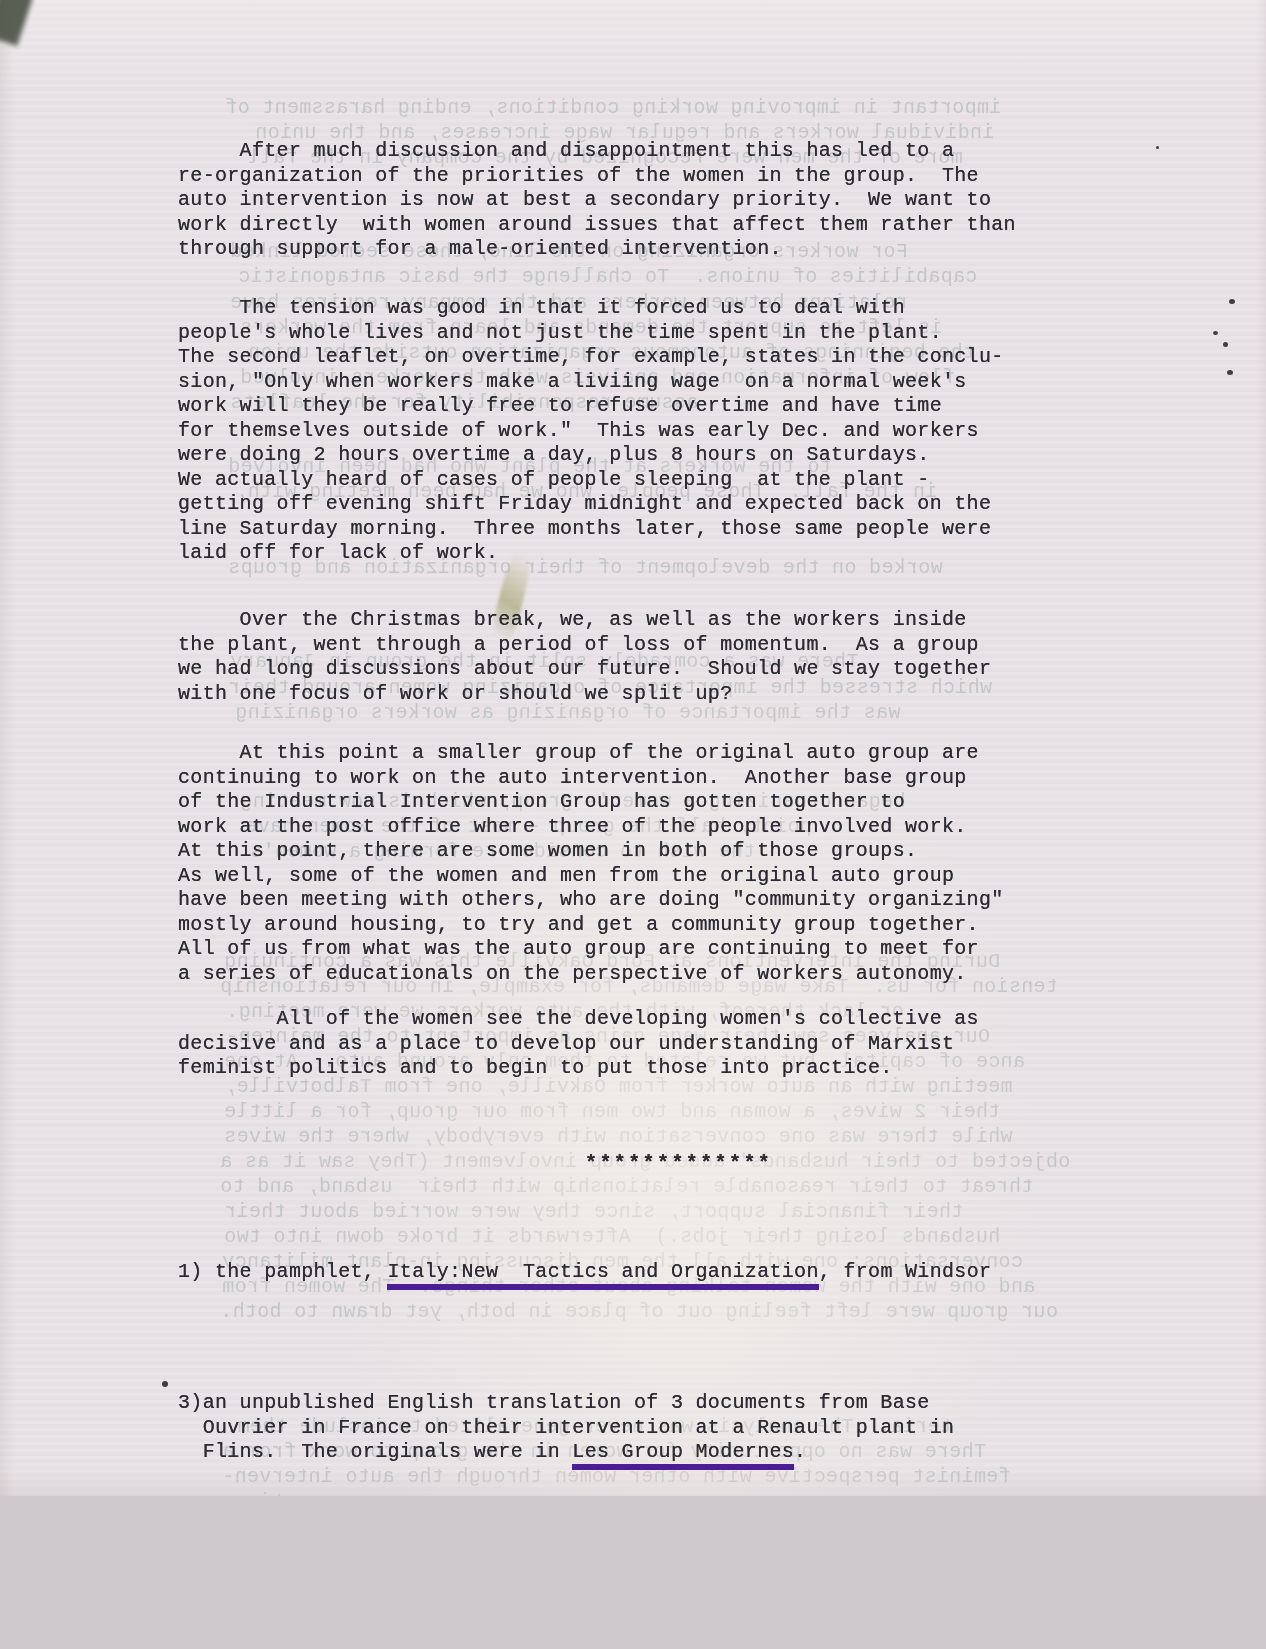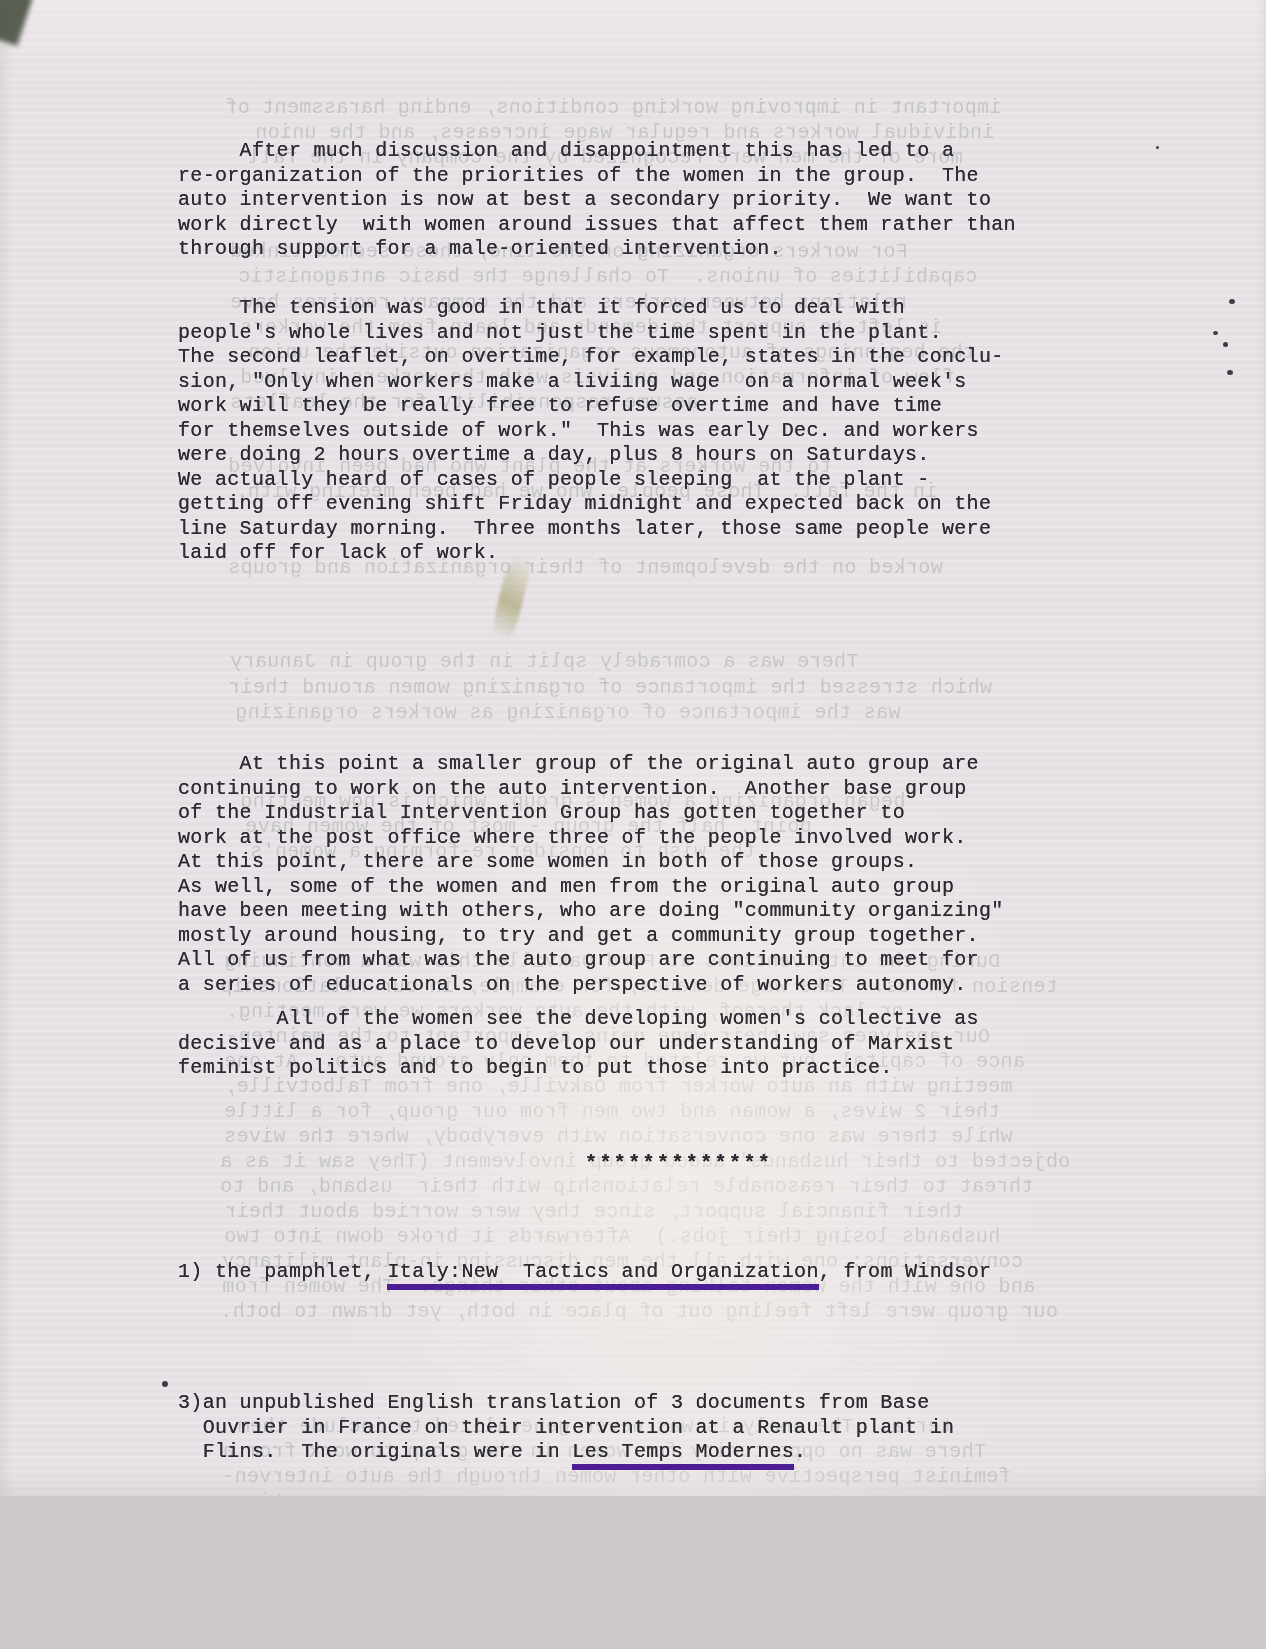--- a/index.html
+++ b/index.html
@@ -153,22 +153,26 @@
 The second leaflet, on overtime, for example, states in the conclu-
 sion, "Only when workers make a liviing wage  on a normal week's
 work will they be really free to refuse overtime and have time
 for themselves outside of work."  This was early Dec. and workers
 were doing 2 hours overtime a day, plus 8 hours on Saturdays.
 We actually heard of cases of people sleeping  at the plant -
 getting off evening shift Friday midnight and expected back on the
 line Saturday morning.  Three months later, those same people were
 laid off for lack of work.</div>
 
-
-  <div class="tw" style="left:178px;top:741px;margin-top:11px;">     At this point a smaller group of the original auto group are
+  <div class="tw" style="left:178px;top:608px;">     Over the Christmas break, we, as well as the workers inside
+the plant, went through a period of loss of momentum.  As a group
+we had long discussions about our future.  Should we stay together
+with one focus of work or should we split up?</div>
+
+  <div class="tw" style="left:178px;top:741px;">     At this point a smaller group of the original auto group are
 continuing to work on the auto intervention.  Another base group
 of the Industrial Intervention Group has gotten together to
 work at the post office where three of the people involved work.
 At this point, there are some women in both of those groups.
 As well, some of the women and men from the original auto group
 have been meeting with others, who are doing "community organizing"
 mostly around housing, to try and get a community group together.
 All of us from what was the auto group are continuing to meet for
 a series of educationals on the perspective of workers autonomy.</div>
 
@@ -178,19 +182,19 @@
 
   <div class="tw separator" style="left:585px;top:1152px;">*************</div>
 
 
   <div class="tw" style="left:178px;top:1260px;"><span>1) the pamphlet, </span><span class="u">Italy:New  Tactics and Organization</span><span>, from Windsor</span></div>
 
 
   <div class="tw" style="left:178px;top:1391px;">3)an unpublished English translation of 3 documents from Base
   Ouvrier in France on their intervention at a Renault plant in</div>
 
-  <div class="tw" style="left:178px;top:1440px;"><span>  Flins.  The originals were in </span><span class="u">Les Temps Modernes</span><span>.</span></div>
+  <div class="tw" style="left:178px;top:1440px;"><span>  Flins.  The originals were in </span><span class="u">Les Group Modernes</span><span>.</span></div>
 
   <div class="tw" style="left:605px;top:1508px;margin-left:40px;">Lissa Donner and David Kidd</div>
 
   <div class="handnum">-41-</div>
 
 </div>
 
 </body></html>

